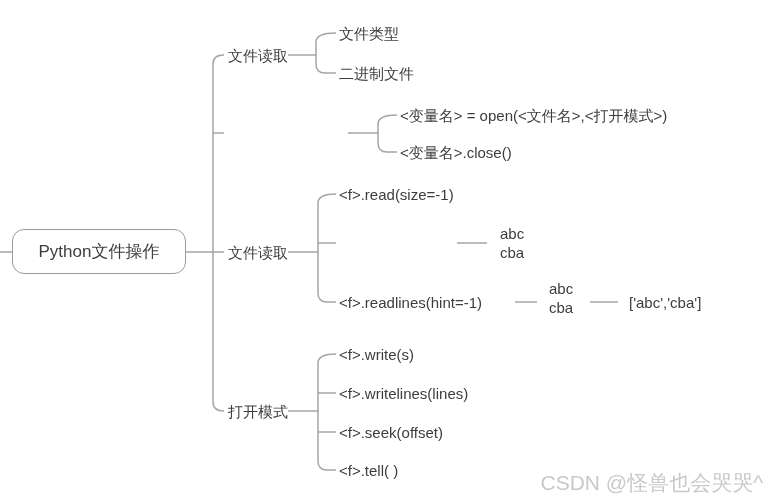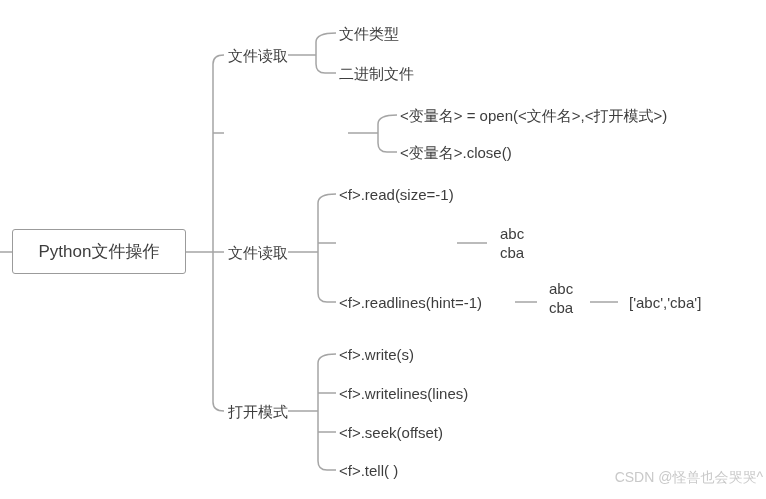--- a/index.html
+++ b/index.html
@@ -30,21 +30,21 @@
     stroke-width: 1.5;
     stroke-linecap: butt;
   }
   .root-node {
     position: absolute;
     left: 12px;
     top: 229px;
     width: 174px;
     height: 45px;
     border: 1.5px solid var(--root-border-color);
-    border-radius: 3px;
+    border-radius: 12px;
     background: #ffffff;
     display: flex;
     align-items: center;
     justify-content: center;
     font-size: 17px;
     white-space: nowrap;
     cursor: default;
   }
   .node {
     position: absolute;
@@ -54,21 +54,21 @@
     white-space: nowrap;
     cursor: default;
   }
   .multiline {
     white-space: pre-line;
   }
   .watermark {
     position: absolute;
     top: 469px;
     right: 3px;
-    font-size: 14px;
+    font-size: 21px;
     color: var(--watermark-color);
     text-shadow: 1px 1px 0 #ffffff;
     white-space: nowrap;
     margin-left: 6px;
   }
 </style>
 </head>
 <body>
 
 <div class="stage">

